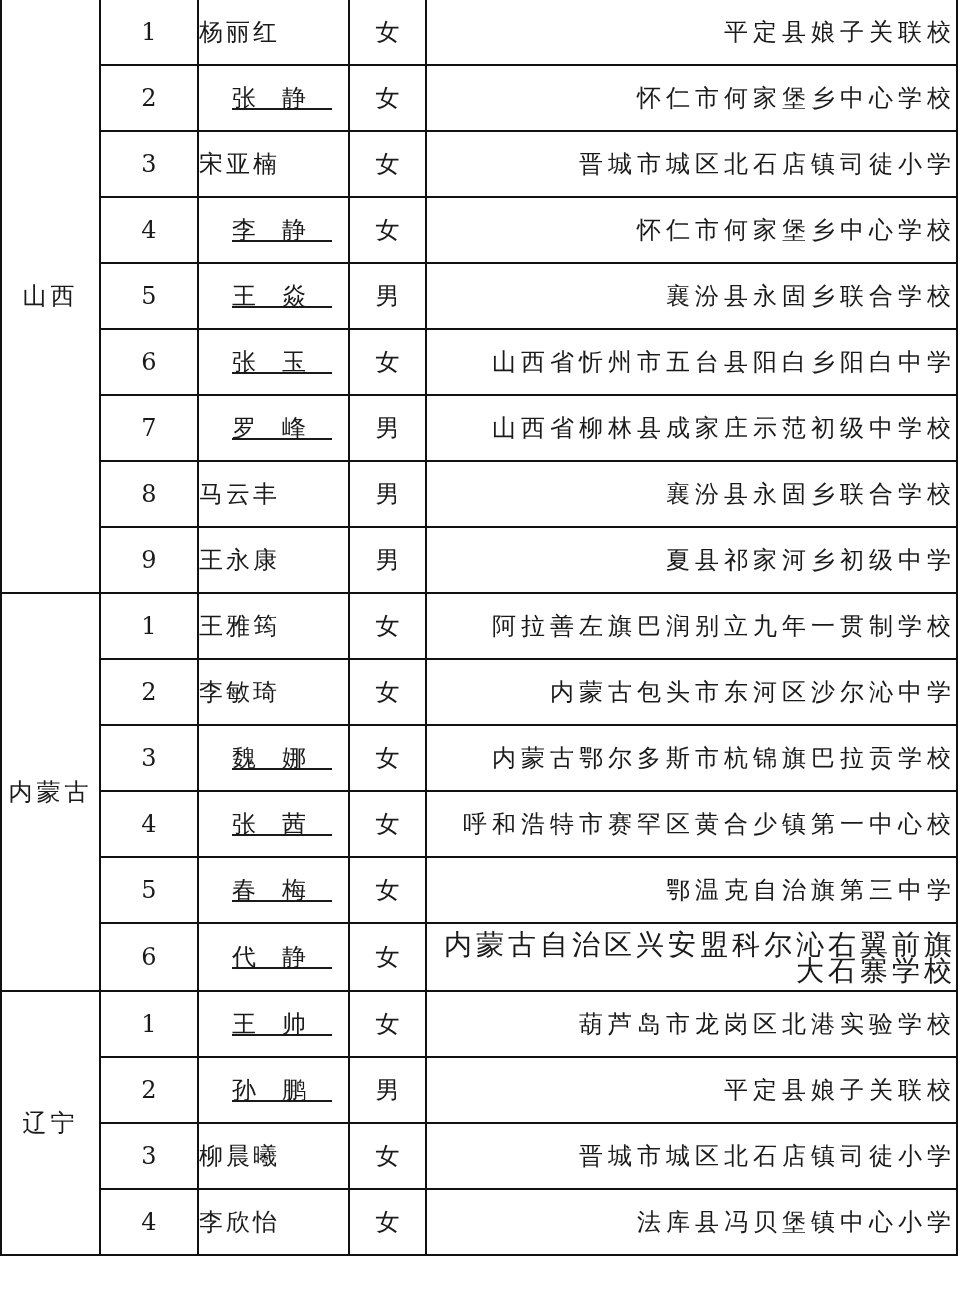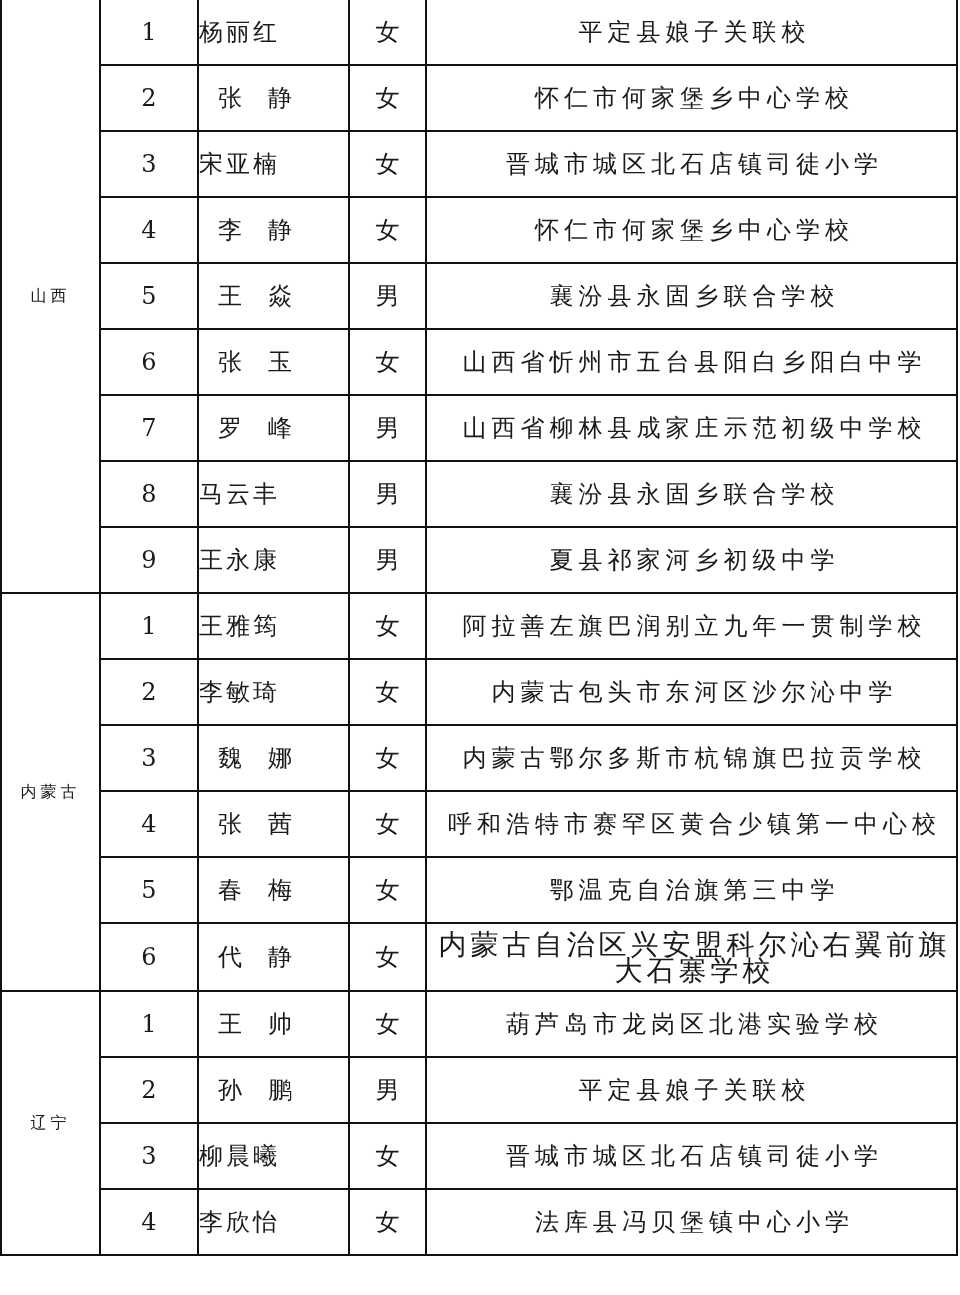--- a/index.html
+++ b/index.html
@@ -17,26 +17,26 @@
     height: 64px;
     padding: 0;
     font-size: 24px;
     vertical-align: middle;
   }
   .col-prov { width: 99px; }
   .col-idx { width: 98px; }
   .col-name { width: 151px; }
   .col-sex { width: 77px; }
   .col-school { width: auto; }
-  td.prov { text-align: center; letter-spacing: 4px; font-size: 16px; }
+  td.prov { text-align: center; letter-spacing: 4px; font-size: 24px; }
   td.idx { text-align: center; font-size: 24px; }
   td.name { text-align: left; letter-spacing: 3px; }
-  td.name.spaced { letter-spacing: 26px; padding-left: 19px; }
+  td.name.spaced { letter-spacing: 26px; padding-left: 33px; text-decoration: underline; }
   td.sex { text-align: center; }
-  td.school { text-align: center; padding-left: 6px; letter-spacing: 5px; line-height: 30px; border-radius: 9px; }
+  td.school { text-align: right; padding-left: 6px; letter-spacing: 5px; line-height: 30px; border-radius: 9px; }
   td.school.two-line { font-size: 28px; line-height: 26px; letter-spacing: 4px; padding-top: 2px; }
   .first-row td { border-top-width: 1px; }
 </style>
 </head>
 <body>
 
 <table class="doc-table">
   <colgroup>
     <col class="col-prov">
       <col class="col-idx">

